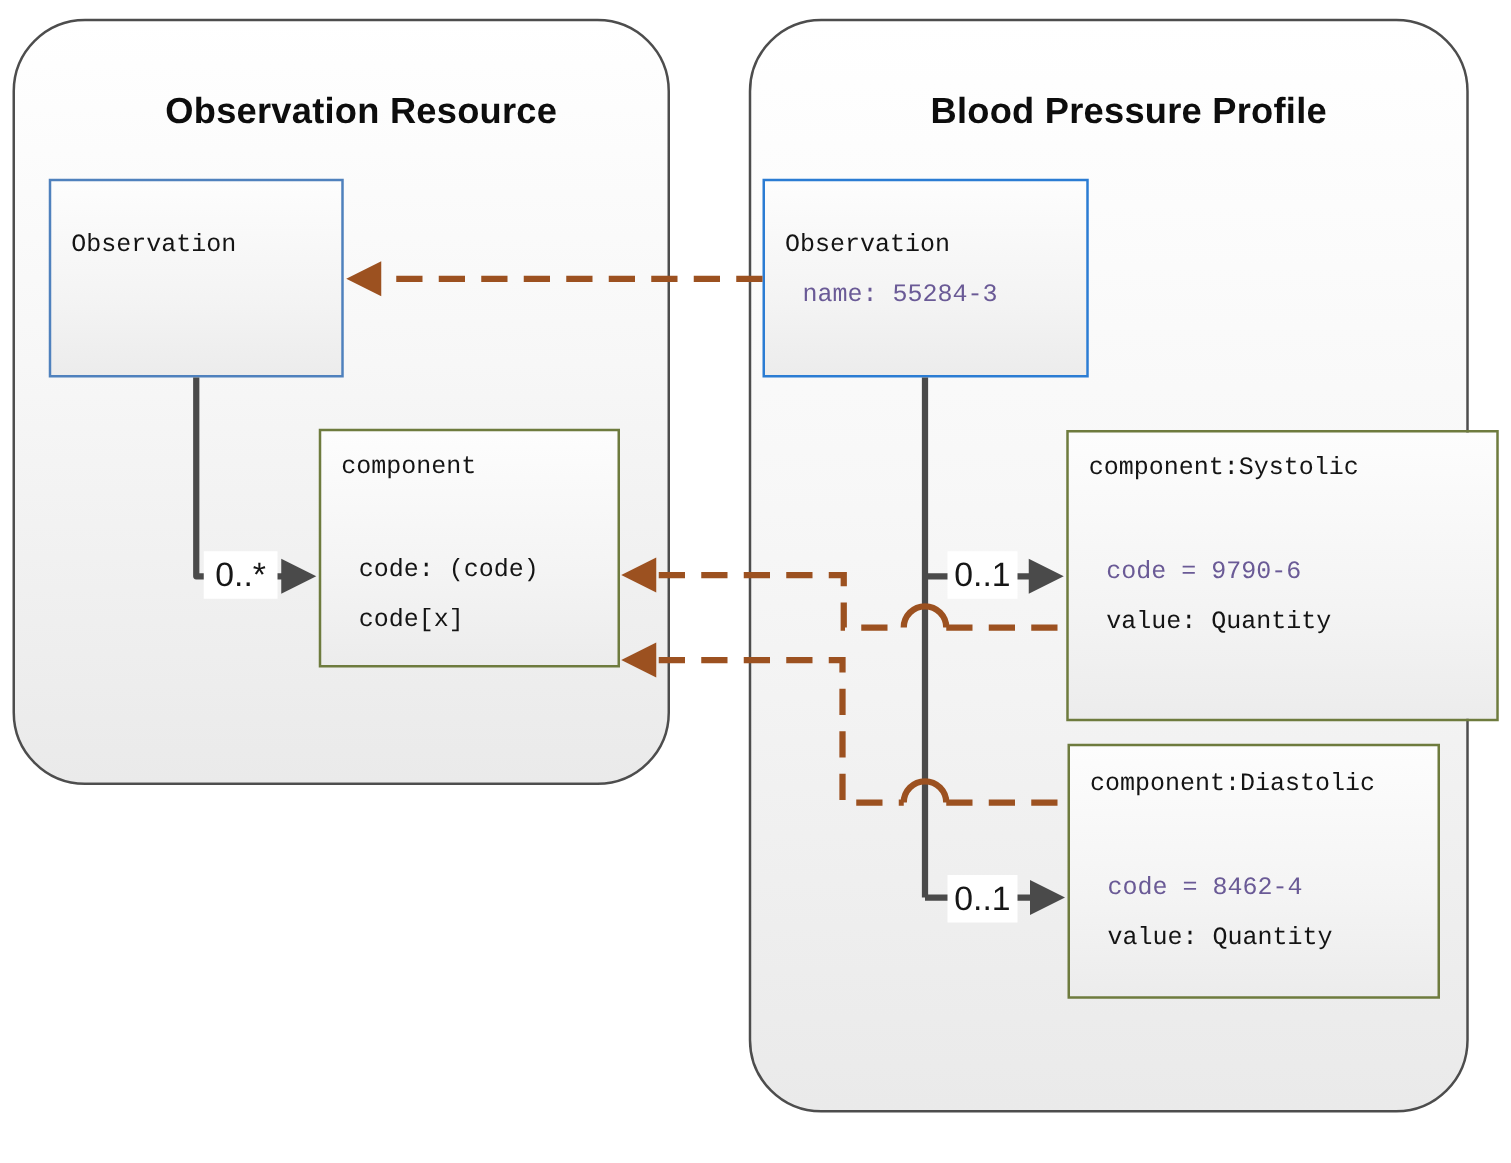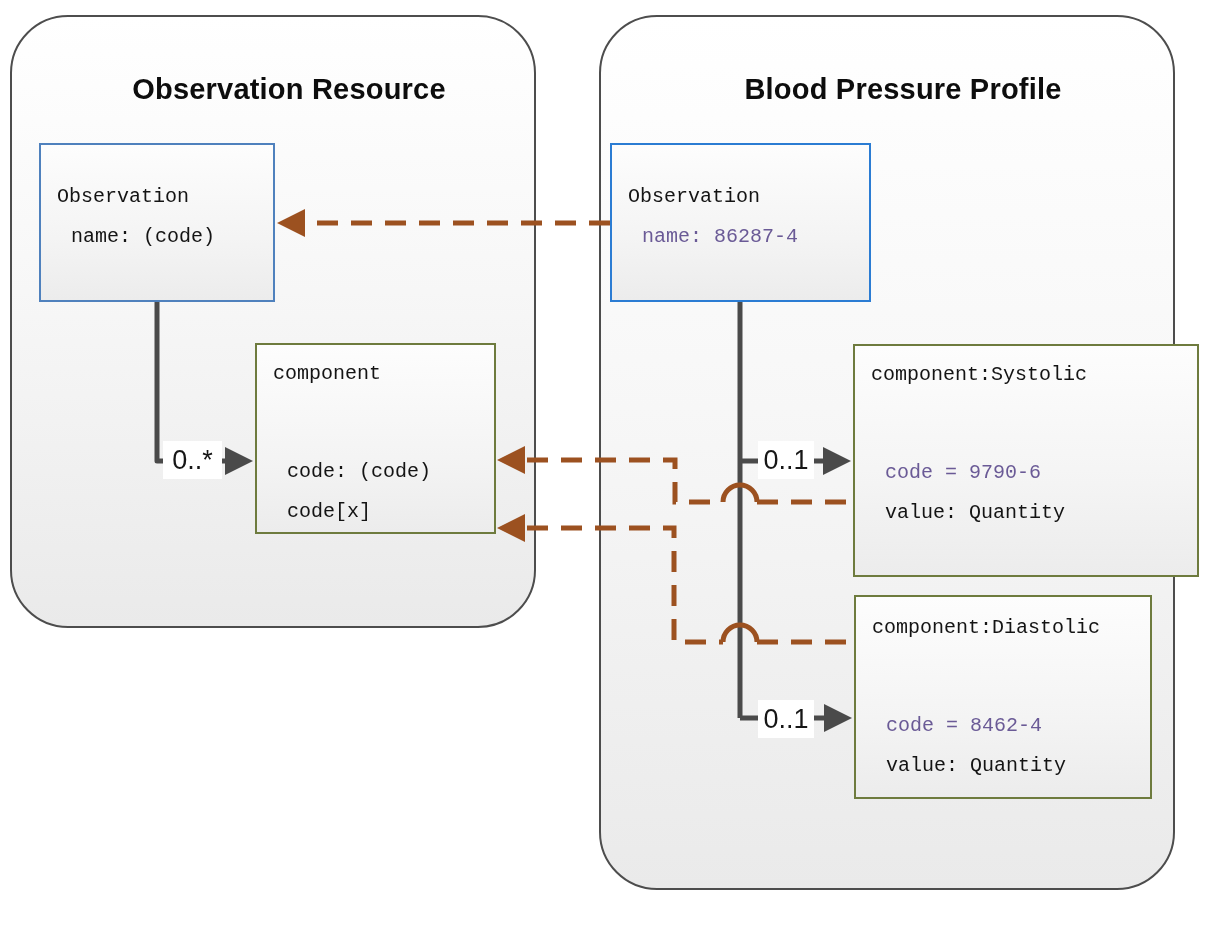--- a/index.html
+++ b/index.html
@@ -22,21 +22,21 @@
     font-size:20px;line-height:40px;color:#141414;font-family:Liberation Mono, monospace;
   }
   .node.blue-l{border:2px solid #4f81bd;}
   .node.blue-r{border:2px solid #2b7cd3;}
   .node.olive{border:2px solid #6e7b3e;}
   .node .ln{display:block;white-space:nowrap;}
   .indent{padding-left:14px;}
   .purple{color:#6a5a96;}
   .obs-pad{padding:32px 0 0 16px;}
   .comp-pad{padding:9px 0 0 16px;}
-  .gap-above{margin-top:58px;}
+  .gap-above{margin-top:43px;}
   .mult-label{
     position:absolute;background:#ffffff;color:#161616;
     font-size:27px;line-height:38px;text-align:center;z-index:5;
   }
   svg.wires{position:absolute;left:0;top:0;z-index:4;pointer-events:none;}
 </style>
 </head>
 <body>
 
 <div id="stage">
@@ -44,32 +44,31 @@
   <div class="panel" style="left:10px;top:15px;width:526px;height:613px;">
     <div class="panel-title" style="top:56px;">Observation Resource</div>
   </div>
 
   <div class="panel" style="left:599px;top:15px;width:576px;height:875px;">
     <div class="panel-title" style="top:56px;">Blood Pressure Profile</div>
   </div>
 
   <div class="node blue-l obs-pad" style="left:39px;top:143px;width:236px;height:159px;">
     <span class="ln">Observation</span>
-    <span class="ln indent">name: (code)</span>
   </div>
 
   <div class="node olive comp-pad" style="left:255px;top:343px;width:241px;height:191px;">
     <span class="ln">component</span>
     <span class="ln indent gap-above">code: (code)</span>
     <span class="ln indent">code[x]</span>
   </div>
 
   <div class="node blue-r obs-pad" style="left:610px;top:143px;width:261px;height:159px;">
     <span class="ln">Observation</span>
-    <span class="ln indent purple">name: 86287-4</span>
+    <span class="ln indent purple">name: 55284-3</span>
   </div>
 
   <div class="node olive comp-pad" style="left:853px;top:344px;width:346px;height:233px;">
     <span class="ln">component:Systolic</span>
     <span class="ln indent purple gap-above">code = 9790-6</span>
     <span class="ln indent">value: Quantity</span>
   </div>
 
   <div class="node olive comp-pad" style="left:854px;top:595px;width:298px;height:204px;padding-top:11px;">
     <span class="ln">component:Diastolic</span>

